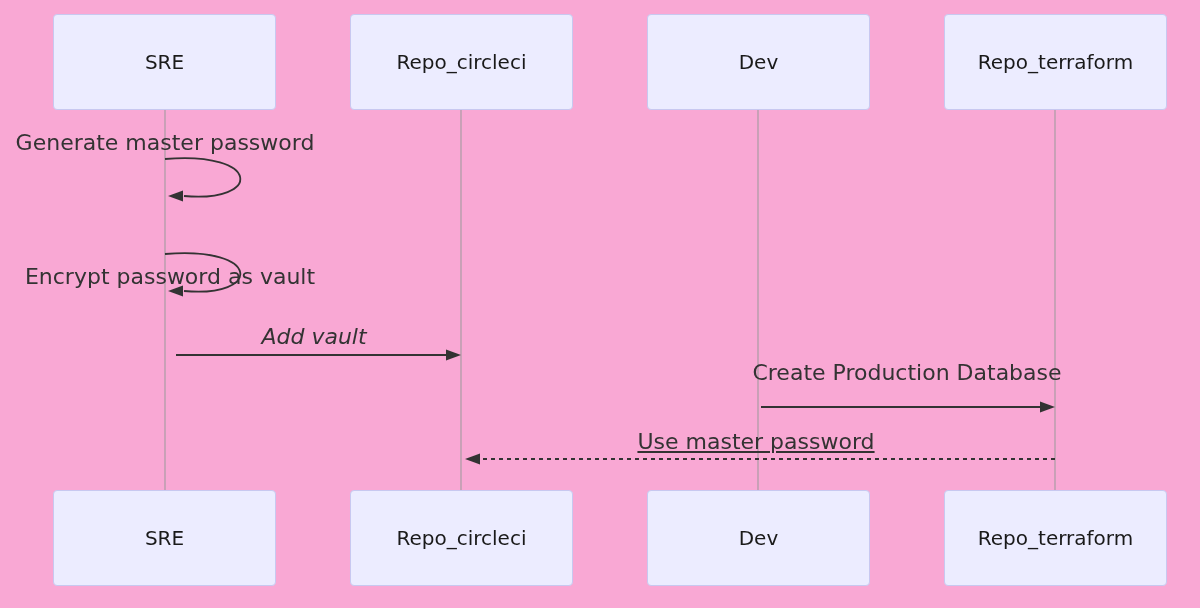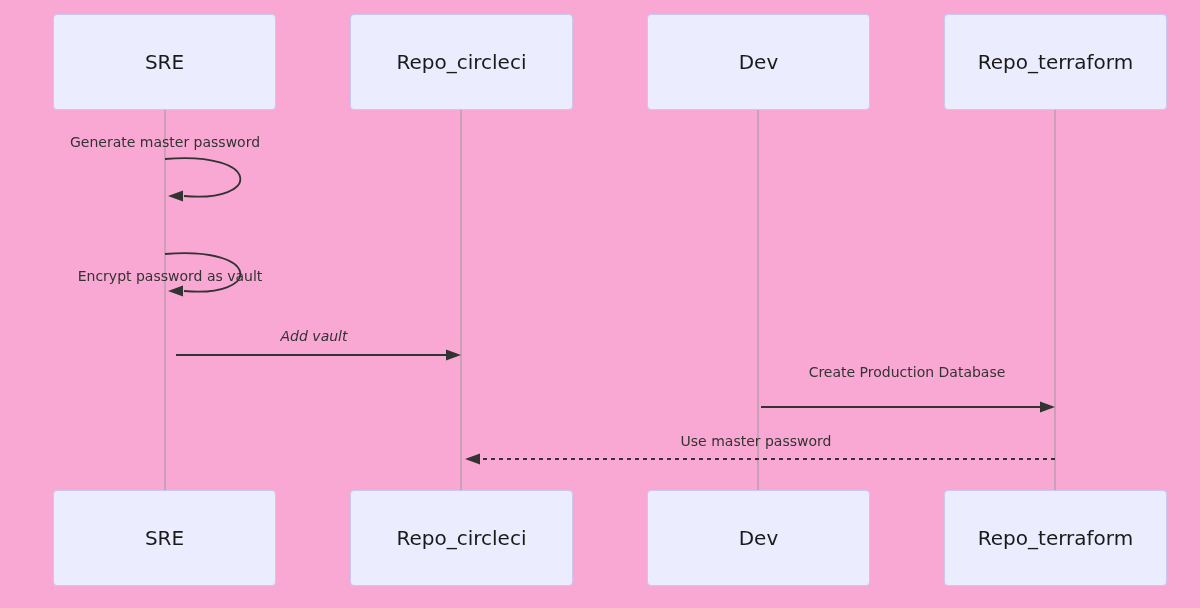--- a/index.html
+++ b/index.html
@@ -34,21 +34,21 @@
     align-items: center;
     justify-content: center;
     font-size: 20px;
     color: #1a1a1a;
     z-index: 2;
   }
   .msg-label {
     position: absolute;
     transform: translateX(-50%);
     white-space: nowrap;
-    font-size: 14px;
+    font-size: 22px;
     line-height: 25px;
     color: #333333;
     z-index: 3;
     text-align: center;
   }
   .lifeline { stroke: #999999; stroke-width: 1; }
   .msg-line { stroke: #333333; stroke-width: 1.8; fill: none; }
   .msg-line.dashed { stroke-dasharray: 4,4; }
   .arrow-head { fill: #333333; stroke: none; }
 </style>
@@ -103,15 +103,15 @@
     <span>Dev</span>
   </div>
   <div class="actor-box" style="left:944px; top:490px;">
     <span>Repo_terraform</span>
   </div>
 
   <div class="msg-label" style="left:165px; top:130px;">Generate master password</div>
   <div class="msg-label" style="left:170px; top:226px;margin-top:38px;">Encrypt password as vault</div>
   <div class="msg-label" style="left:314px; top:324px;font-style:italic;">Add vault</div>
   <div class="msg-label" style="left:907px; top:360px;">Create Production Database</div>
-  <div class="msg-label" style="left:756px; top:429px;">Use master password</div>
+  <div class="msg-label" style="left:756px; top:429px;text-decoration:underline;">Use master password</div>
 
 </div>
 
 </body></html>

